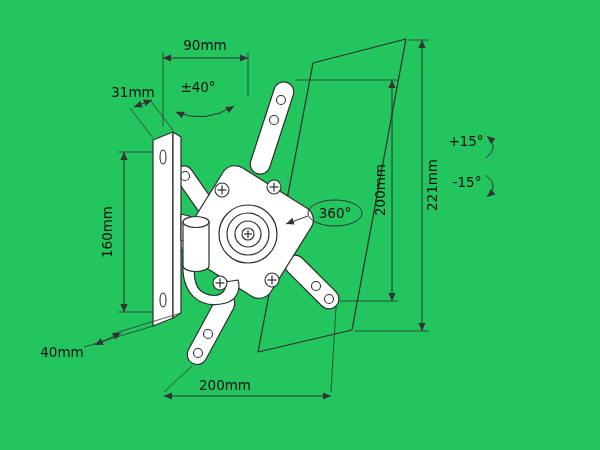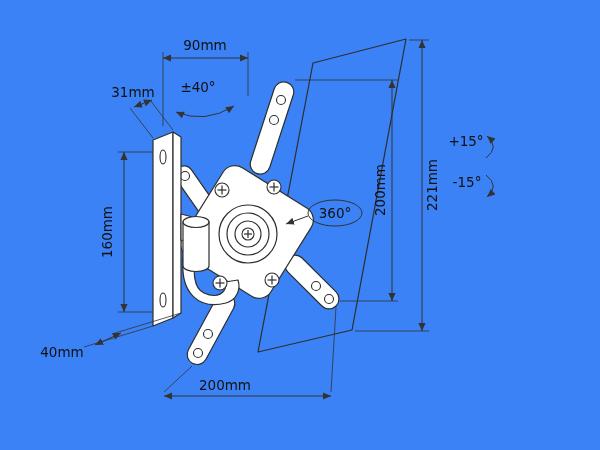--- a/index.html
+++ b/index.html
@@ -1,17 +1,17 @@
 <!DOCTYPE html>
 <html><head>
 <meta charset="utf-8">
 <style>
   html,body{margin:0;padding:0;background:#ffffff;}
   body{width:600px;height:450px;overflow:hidden;font-family:"DejaVu Sans",sans-serif;}
-  .stage{position:relative;width:600px;height:450px;background:#3b82f6;}
+  .stage{position:relative;width:600px;height:450px;background:#22c55e;}
   .part{fill:#ffffff;stroke:#2e2e2e;stroke-width:1.2;stroke-linejoin:round;}
   .ln{fill:none;stroke:#2e2e2e;stroke-width:1.2;stroke-linejoin:round;}
   .hole{fill:#ffffff;stroke:#2e2e2e;stroke-width:1.1;}
   .dim{fill:none;stroke:#333333;stroke-width:1;}
   .ext{fill:none;stroke:#333333;stroke-width:0.8;}
   .lbl{font:13.5px "DejaVu Sans",sans-serif;fill:#111111;}
 </style>
 </head>
 <body>
 

